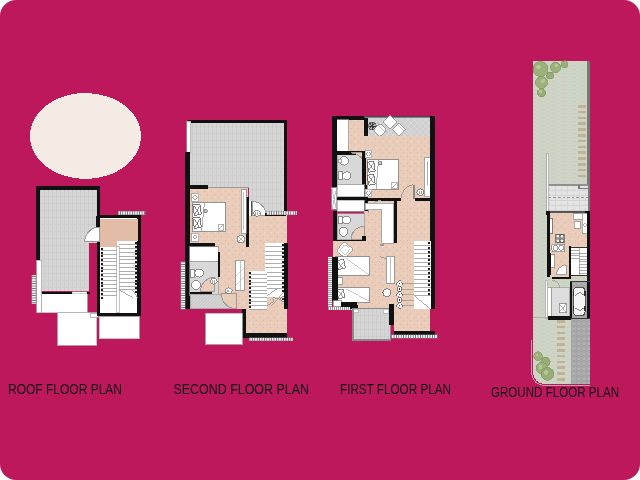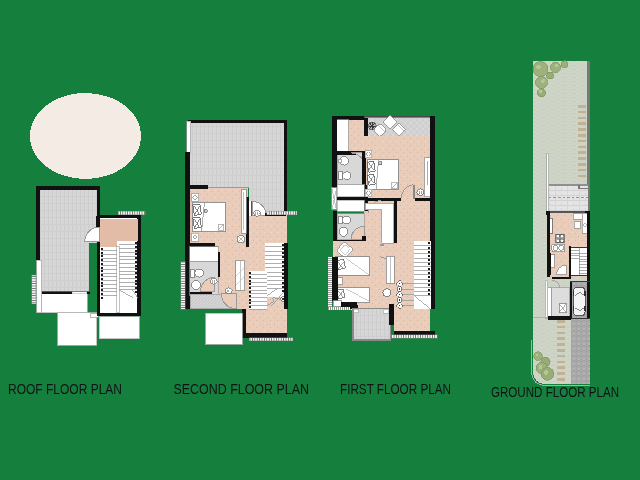--- a/index.html
+++ b/index.html
@@ -1,16 +1,16 @@
 <!DOCTYPE html>
 <html><head>
 <meta charset="utf-8">
 <style>
   html,body{margin:0;padding:0;background:#ffffff;}
-  .canvas{position:relative;width:640px;height:480px;background:#15803d;overflow:hidden;}
+  .canvas{position:relative;width:640px;height:480px;background:#be185d;overflow:hidden;border-radius:16px;}
   svg{position:absolute;left:0;top:0;}
 </style>
 </head>
 <body>
 <div class="canvas">
 <svg width="640" height="480" viewBox="0 0 640 480" shape-rendering="crispEdges">
 <defs>
   <pattern id="roofTex" width="4" height="7" patternUnits="userSpaceOnUse">
     <rect width="4" height="7" fill="#d6d6d6"></rect>
     <rect x="0" y="0" width="0.9" height="7" fill="#cccccc"></rect>

